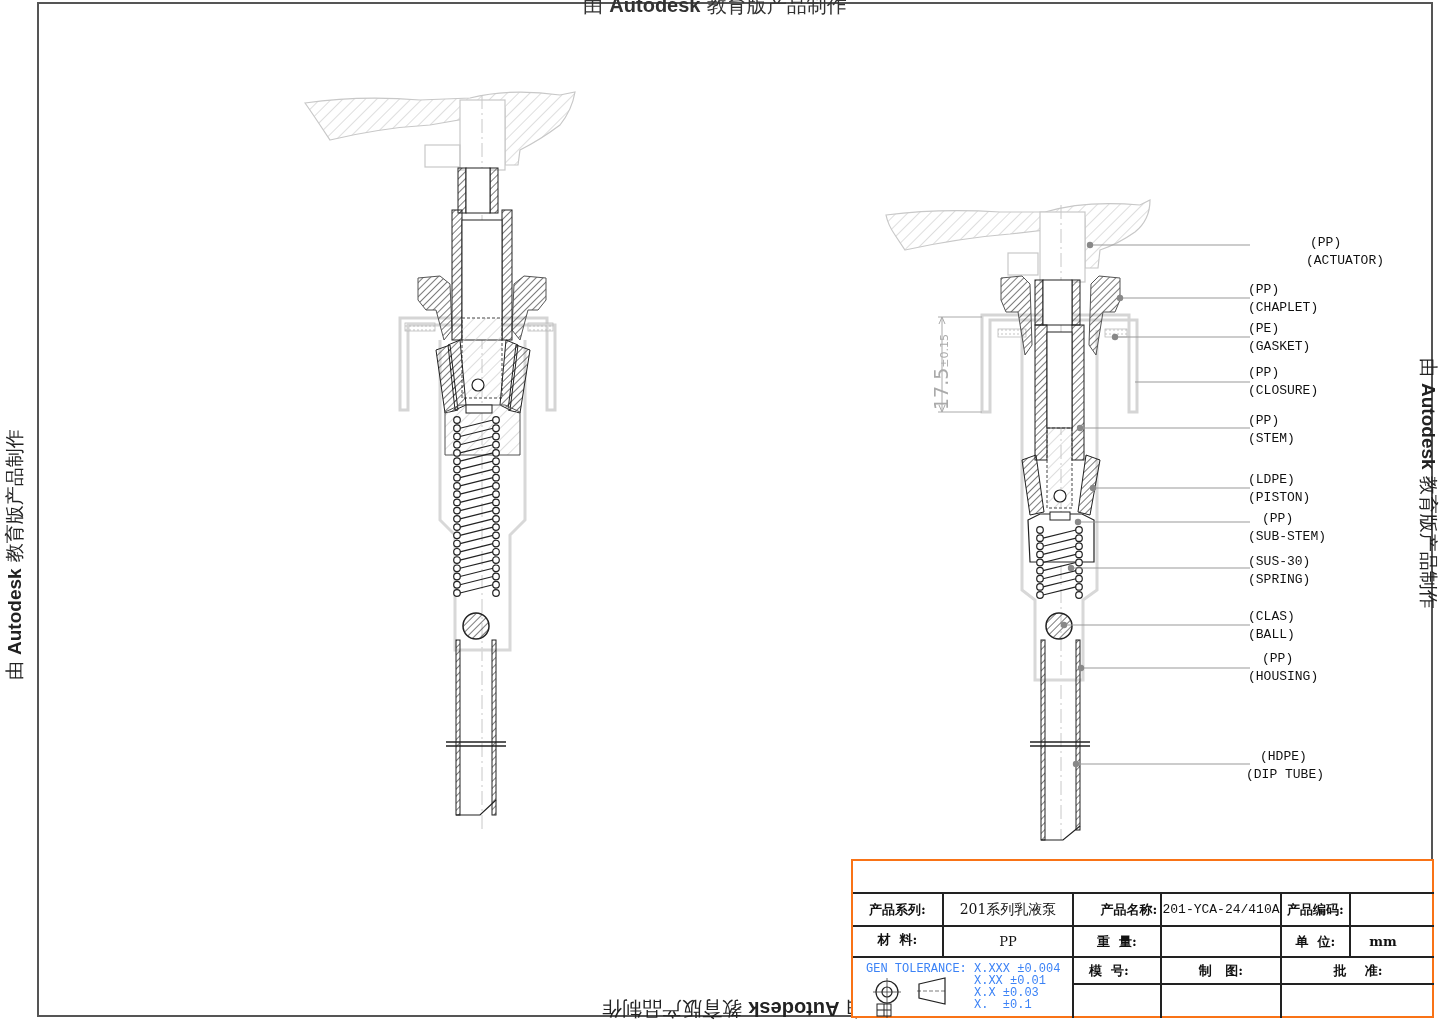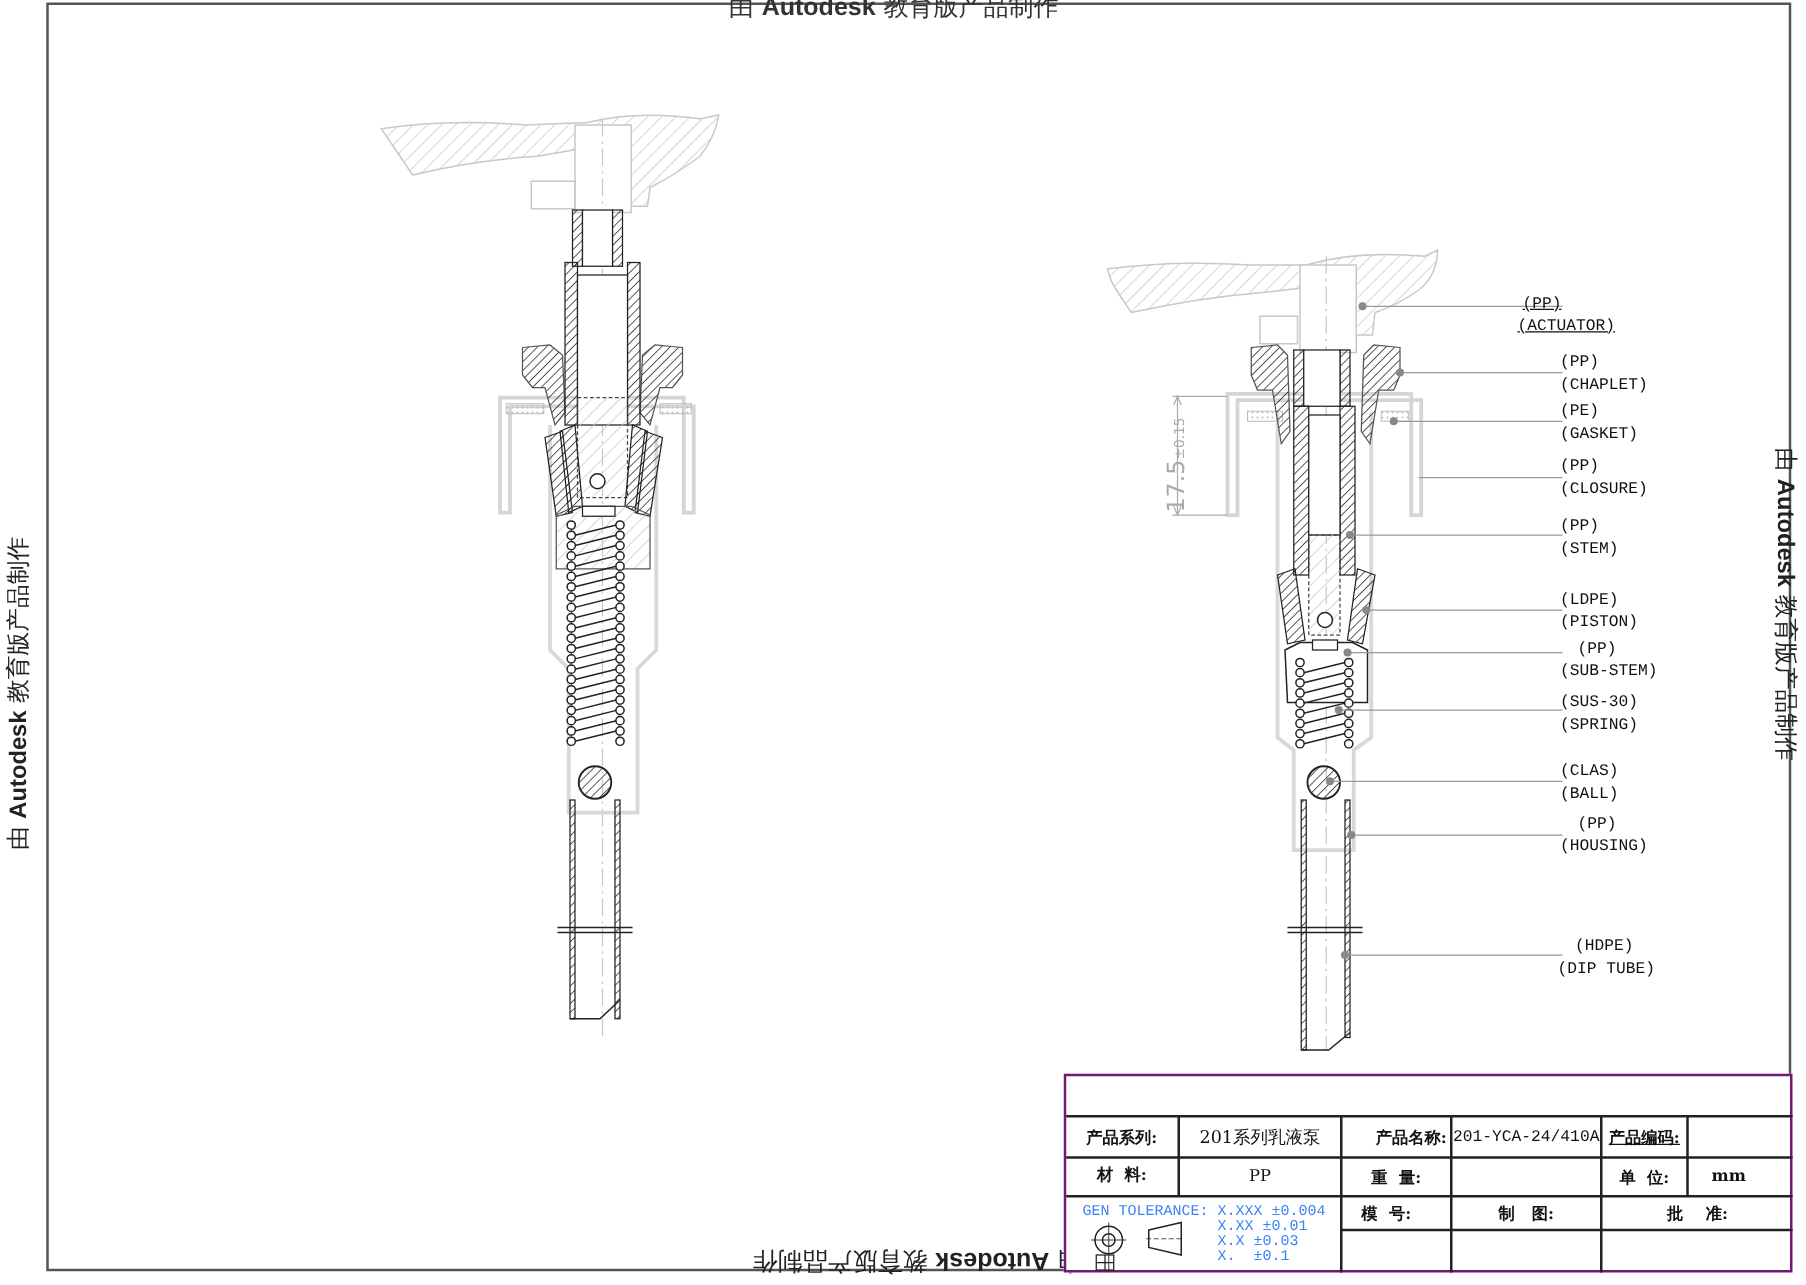--- a/index.html
+++ b/index.html
@@ -6,21 +6,21 @@
   body { width:1445px; height:1028px; position:relative; overflow:hidden; font-family:"DejaVu Serif","Liberation Serif",serif; }
   .frame { position:absolute; left:37px; top:2px; width:1396px; height:1015px; border:2px solid #555; box-sizing:border-box; }
   .wm { position:absolute; color:#222; white-space:nowrap; font-family:"DejaVu Sans","Liberation Sans",sans-serif; }
   .wm b { font-family:"Liberation Sans","DejaVu Sans",sans-serif; font-weight:bold; }
   .wm-top { left:583px; top:-8px; font-size:20px; color:#333; }
   .wm-left { left:2px; top:680px; font-size:19px; transform:rotate(-90deg); transform-origin:0 0; }
   .wm-right { left:1441px; top:358px; font-size:19px; transform:rotate(90deg); transform-origin:0 0; }
   .wm-bottom { left:602px; top:995px; font-size:20px; transform:rotate(180deg); transform-origin:center; }
   svg.draw { position:absolute; left:0; top:0; }
   .label { position:absolute; font-family:"Liberation Mono","DejaVu Sans Mono",monospace; font-size:13px; line-height:17.5px; color:#111; white-space:pre; }
-  .tb { position:absolute; left:851px; top:859px; width:583px; height:159px; border:2px solid #701a75; box-sizing:border-box; background:#fff; }
+  .tb { position:absolute; left:851px; top:859px; width:583px; height:159px; border:2px solid #f97316; box-sizing:border-box; background:#fff; }
   .tb .cell { position:absolute; box-sizing:border-box; display:flex; align-items:center; justify-content:center; font-size:13px; color:#111; font-family:"DejaVu Serif","Liberation Serif",serif; font-weight:bold; }
   .tb .val { font-weight:normal; }
   .tb .hl { position:absolute; background:#222; height:1.5px; }
   .tb .vl { position:absolute; background:#222; width:1.5px; }
   .tol { position:absolute; font-family:"Liberation Mono","DejaVu Sans Mono",monospace; font-size:12px; color:#3b82f6; line-height:12px; white-space:pre; }
   .dim { position:absolute; font-family:"DejaVu Sans","Liberation Sans",sans-serif; color:#aaa; transform:rotate(-90deg); transform-origin:0 0; white-space:nowrap; }
 </style>
 </head>
 <body>
 
@@ -271,21 +271,21 @@
       <circle cx="1081" cy="668" r="3.2"></circle>
       <circle cx="1076" cy="764" r="3.2"></circle>
     </g>
   </g>
 </svg>
 
 <div class="dim" style="left:930px; top:410px;">
   <span style="font-size:19px;">17.5</span><span style="font-size:11px;">±0.15</span>
 </div>
 
-<div class="label" style="left:1218px; top:234px;text-decoration:underline;"><span>(PP)</span>
+<div class="label" style="left:1310px; top:234px;"><span>(PP)</span>
 <span style="margin-left:-4px">(ACTUATOR)</span></div>
 <div class="label" style="left:1248px; top:281px;"><span>(PP)</span>
 <span>(CHAPLET)</span></div>
 <div class="label" style="left:1248px; top:320px;"><span>(PE)</span>
 <span>(GASKET)</span></div>
 <div class="label" style="left:1248px; top:364px;"><span>(PP)</span>
 <span>(CLOSURE)</span></div>
 <div class="label" style="left:1248px; top:412px;"><span>(PP)</span>
 <span>(STEM)</span></div>
 <div class="label" style="left:1248px; top:471px;"><span>(LDPE)</span>
@@ -311,21 +311,21 @@
   <div class="vl" style="left:89px; top:31px; height:64px;"></div>
   <div class="vl" style="left:219px; top:31px; height:126px;"></div>
   <div class="vl" style="left:307px; top:31px; height:126px;"></div>
   <div class="vl" style="left:427px; top:31px; height:126px;"></div>
   <div class="vl" style="left:496px; top:31px; height:64px;"></div>
 
   <div class="cell" style="left:0; top:33px; width:89px; height:31px;">产品系列:</div>
   <div class="cell val" style="left:91px; top:33px; width:128px; height:31px; font-size:14px;">201系列乳液泵</div>
   <div class="cell" style="left:221px; top:33px; width:110px; height:31px;">产品名称:</div>
   <div class="cell val" style="left:309px; top:33px; width:118px; height:31px; font-family:'Liberation Mono','DejaVu Sans Mono',monospace;">201-YCA-24/410A</div>
-  <div class="cell" style="left:429px; top:33px; width:67px; height:31px;text-decoration:underline;">产品编码:</div>
+  <div class="cell" style="left:429px; top:33px; width:67px; height:31px;">产品编码:</div>
   <div class="cell val" style="left:498px; top:33px; width:83px; height:31px;"></div>
 
   <div class="cell" style="left:0; top:64px; width:89px; height:29px; white-space:pre;">材  料:</div>
   <div class="cell val" style="left:91px; top:66px; width:128px; height:29px;">PP</div>
   <div class="cell" style="left:221px; top:66px; width:86px; height:29px; white-space:pre;">重  量:</div>
   <div class="cell val" style="left:309px; top:66px; width:118px; height:29px;"></div>
   <div class="cell" style="left:429px; top:66px; width:67px; height:29px; white-space:pre;">单  位:</div>
   <div class="cell val" style="left:498px; top:66px; width:64px; height:29px; font-weight:bold;">mm</div>
 
   <div class="cell" style="left:221px; top:97px; width:70px; height:25px; white-space:pre;">模  号:</div>

